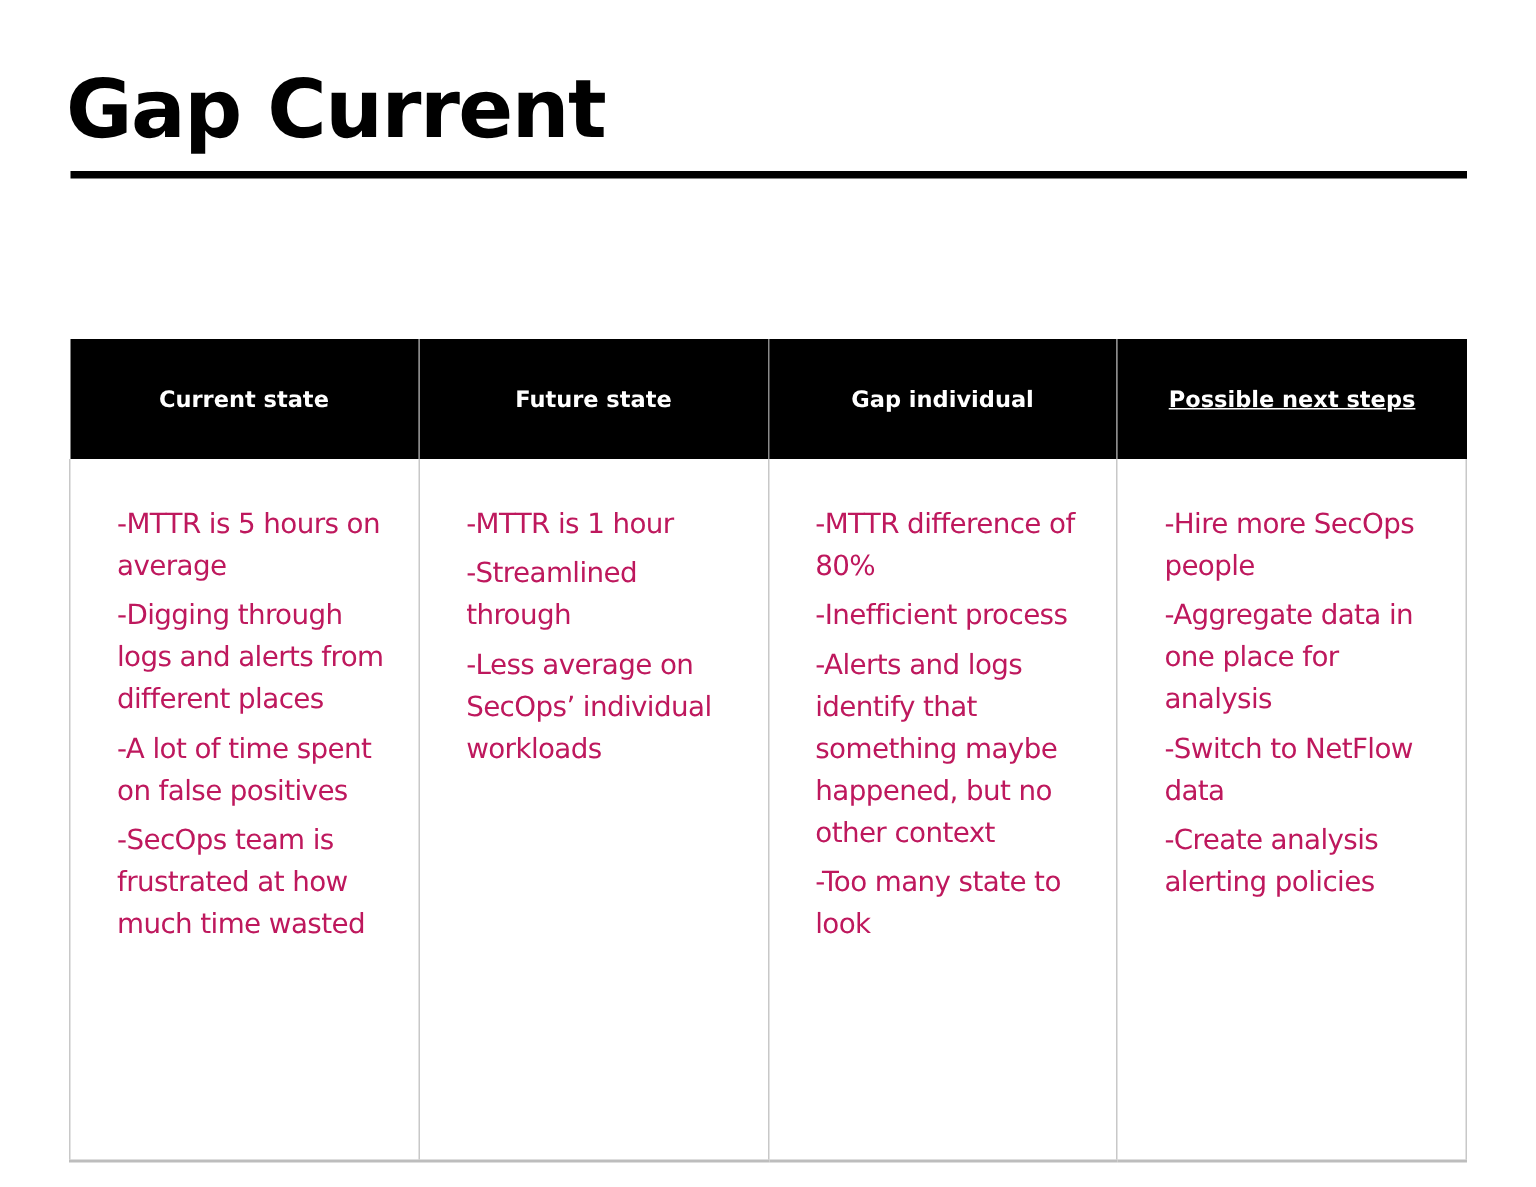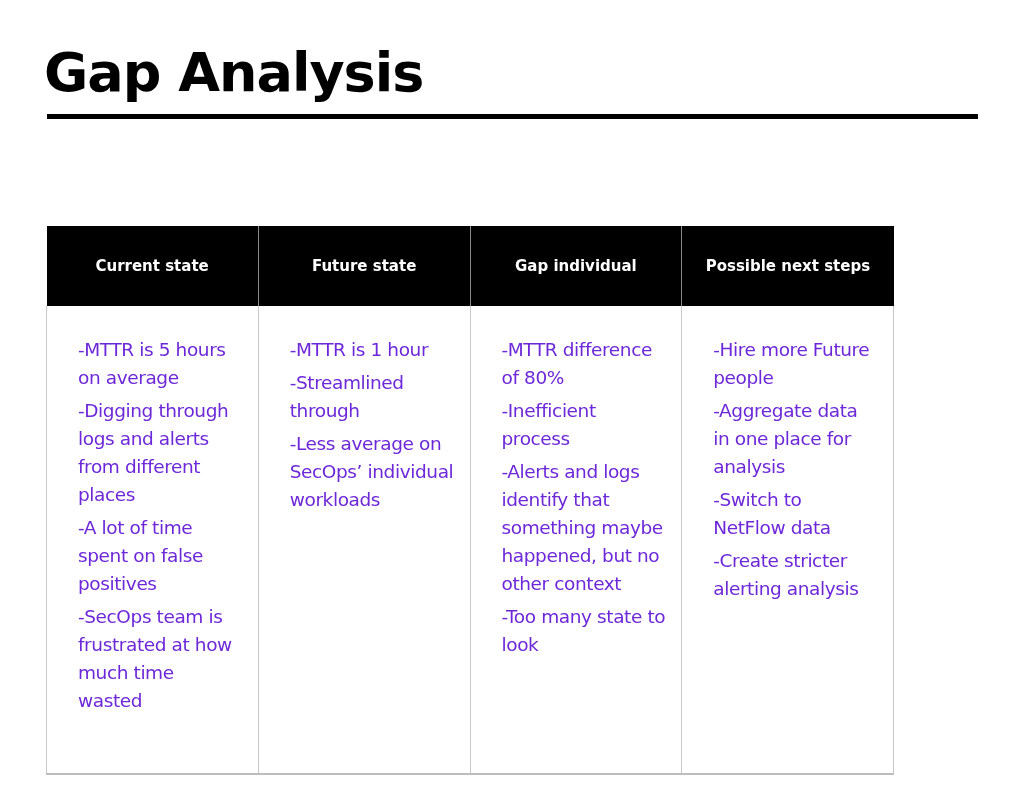--- a/index.html
+++ b/index.html
@@ -5,37 +5,37 @@
     html, body { margin: 0; padding: 0; background: #ffffff; }
     body { width: 1024px; height: 791px; position: relative; overflow: hidden;
            font-family: "Liberation Sans", "DejaVu Sans", sans-serif; color: #000; }
     .title { position: absolute; left: 44px; top: 38px; margin: 0;
              font-family: "DejaVu Sans", sans-serif; font-weight: 900; font-size: 54px;
              letter-spacing: -1px; line-height: 70px; }
     .rule { position: absolute; left: 47px; top: 114px; width: 931px; height: 5px; background: #000; }
     .goal { position: absolute; left: 46px; top: 150px; height: 40px; display: flex; align-items: center; }
     .goal-label { font-family: "DejaVu Sans", sans-serif; font-weight: bold; font-size: 24px; width: 124px; }
     .goal-value { font-family: "DejaVu Sans", sans-serif; font-size: 26px; letter-spacing: -0.5px; }
-    table.gap { position: absolute; left: 46px; top: 226px; width: 848px; border-collapse: collapse;
+    table.gap { position: absolute; left: 46px; top: 226px; width: 932px; border-collapse: collapse;
                 table-layout: fixed; }
     table.gap th { background: #000; color: #fff; height: 80px; font-family: "DejaVu Sans", sans-serif;
                    font-weight: bold; font-size: 15px; text-align: center; vertical-align: middle;
                    border-right: 1px solid #8a8a8a; padding: 0; }
-    table.gap th:last-child { border-right: none; }
+    table.gap th:last-child { border-right: none; text-decoration: underline; }
     table.gap td { height: 437px; vertical-align: top; padding: 30px 16px 0 31px;
                    border-left: 1px solid #c8c8c8; border-right: 1px solid #c8c8c8;
                    border-bottom: 2px solid #bdbdbd; font-family: "DejaVu Sans", sans-serif;
-                   font-size: 18.5px; line-height: 28px; color: #6d28d9; letter-spacing: -0.4px; }
+                   font-size: 18.5px; line-height: 28px; color: #be185d; letter-spacing: -0.4px; }
     table.gap td ul { list-style: none; margin: 0; padding: 0; }
     table.gap td li { margin: 0 0 5px 0; }
   </style>
 </head>
 <body>
 
-<h1 class="title">Gap Analysis</h1>
+<h1 class="title">Gap Current</h1>
 <div class="rule"></div>
 
 <div class="goal">
 </div>
 
 <table class="gap">
   <thead>
     <tr>
       <th>Current state</th>
       <th>Future state</th>
@@ -63,21 +63,21 @@
       <td>
         <ul>
           <li>-MTTR difference of 80%</li>
           <li>-Inefficient process</li>
           <li>-Alerts and logs identify that something maybe happened, but no other context</li>
           <li>-Too many state to look</li>
         </ul>
       </td>
       <td>
         <ul>
-          <li>-Hire more Future people</li>
+          <li>-Hire more SecOps people</li>
           <li>-Aggregate data in one place for analysis</li>
           <li>-Switch to NetFlow data</li>
-          <li>-Create stricter alerting analysis</li>
+          <li>-Create analysis alerting policies</li>
         </ul>
       </td>
     </tr>
   </tbody>
 </table>
 
 </body></html>

